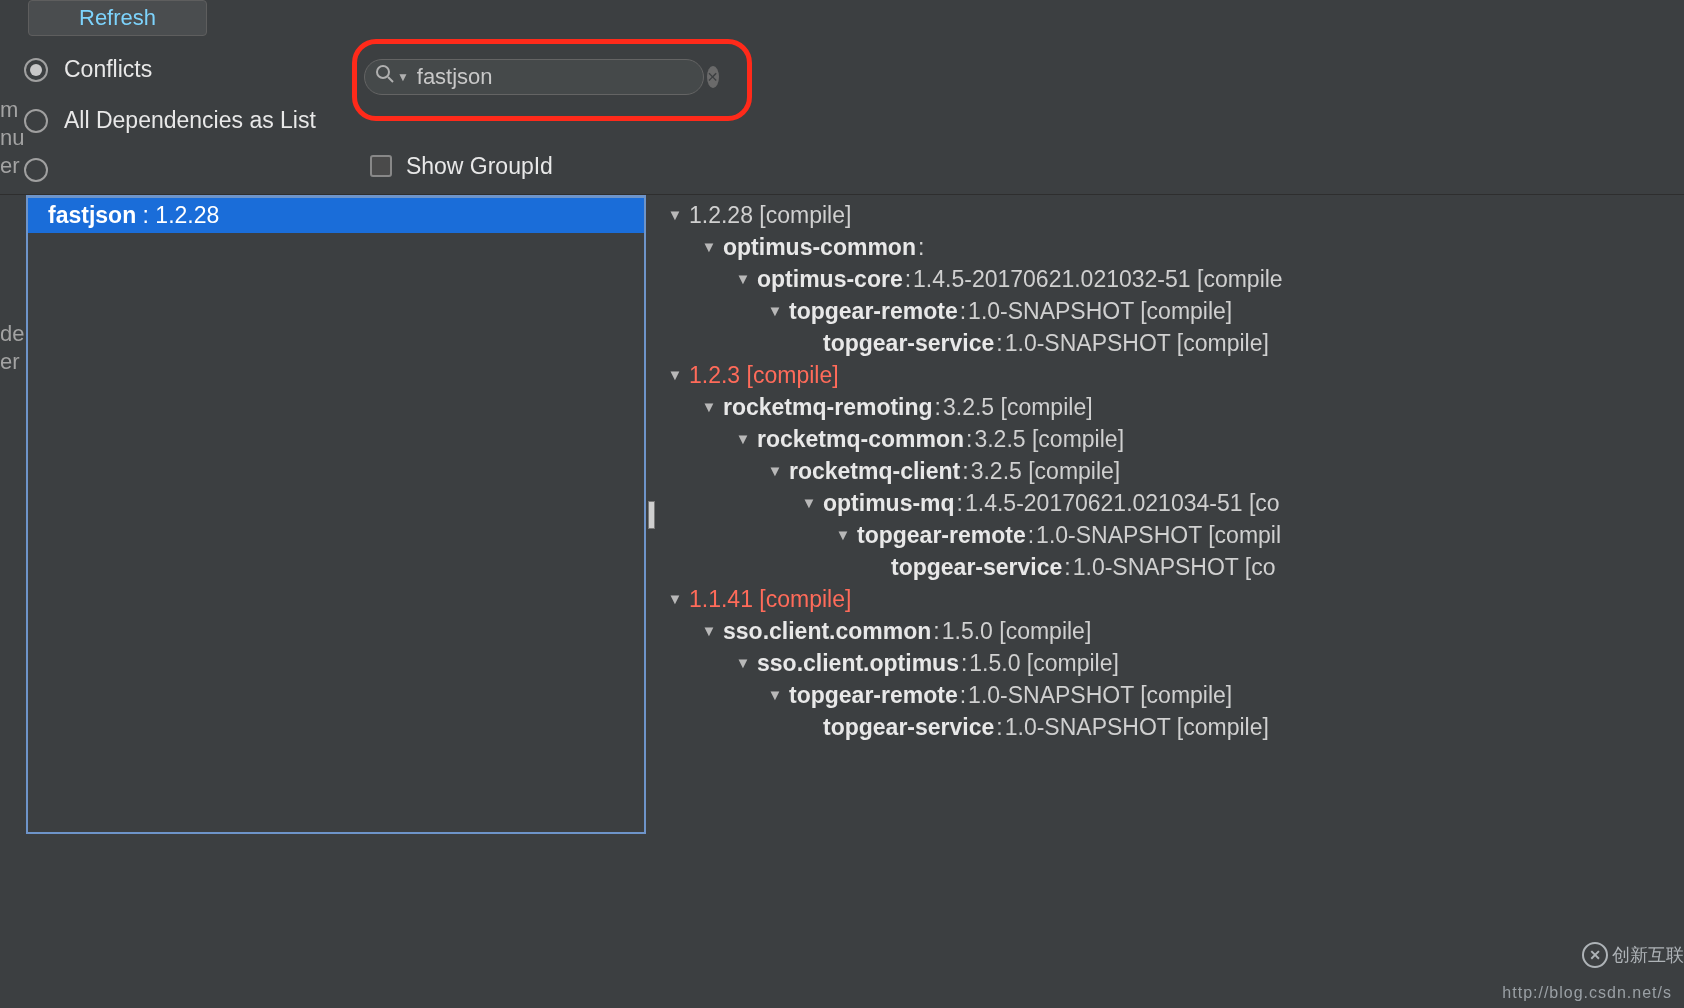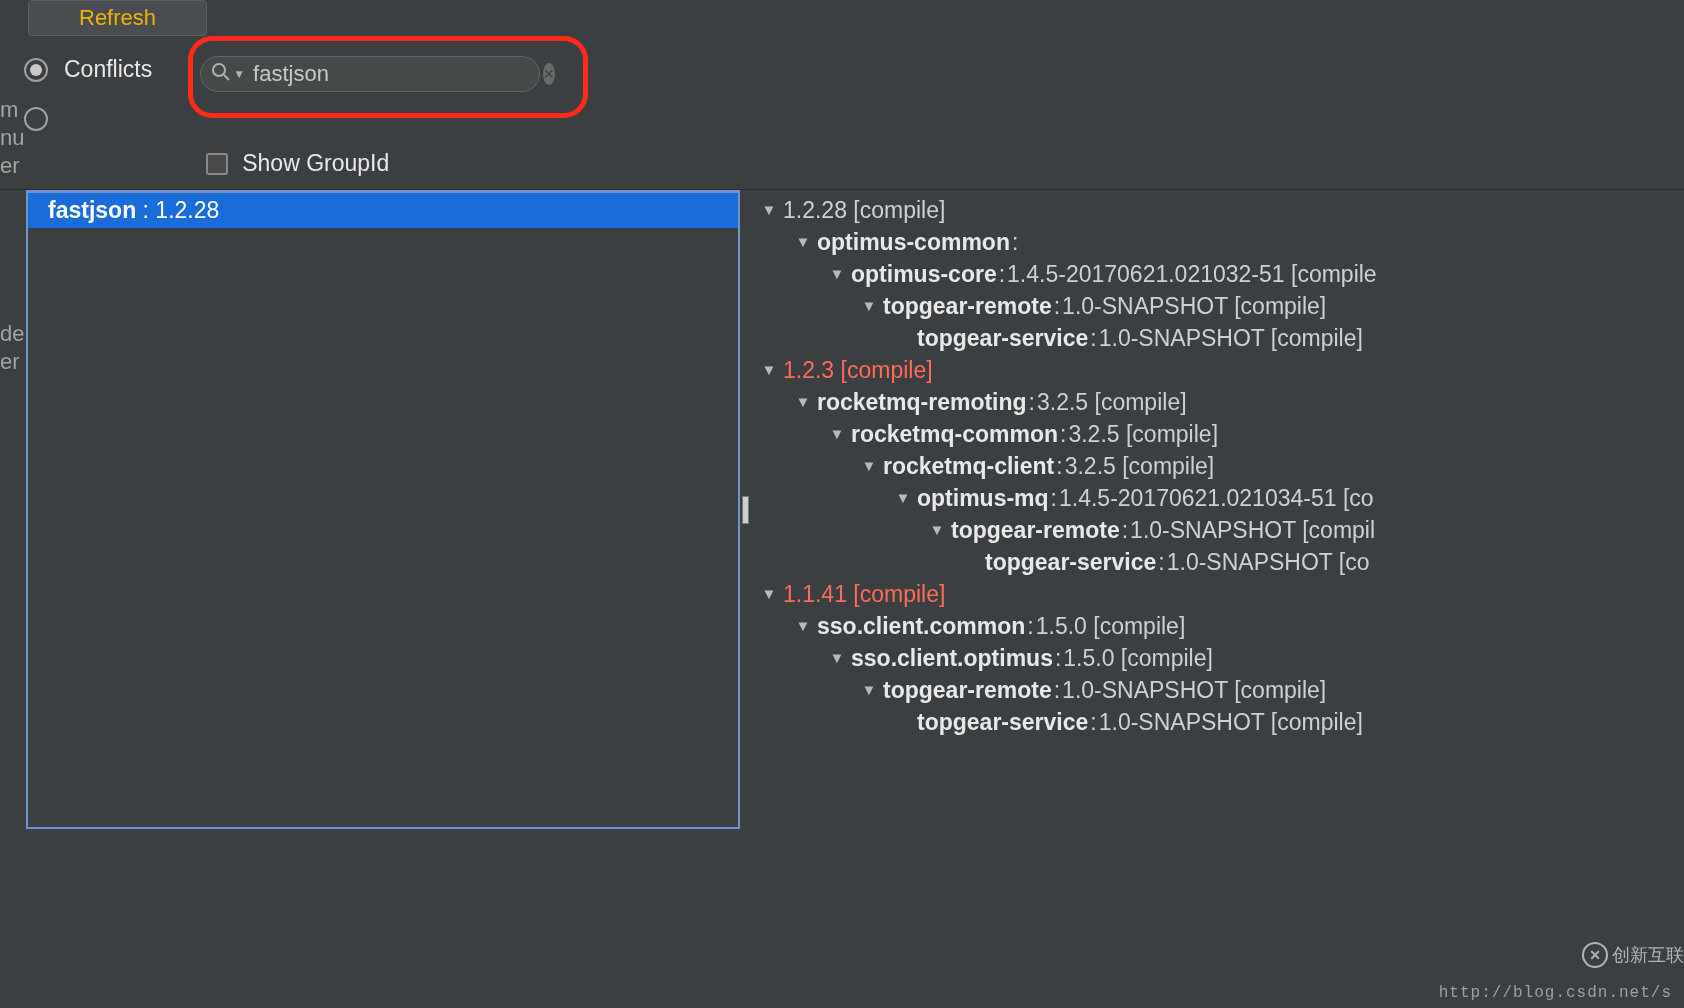--- a/index.html
+++ b/index.html
@@ -11,50 +11,50 @@
     --blue-sel:#1a6dd9;
     --red-accent:#ff6b5a;
     --light-gray:#c8c8c8;
     --button-bg:#4c5052;
     --border:#555;
     --highlight:#ff2a1a;
   }
   html,body{margin:0;padding:0;background:var(--bg);font-family:"Helvetica Neue",Arial,sans-serif;font-size:22px;color:var(--text-bright);width:1684px;height:1008px;overflow:hidden;}
   *{box-sizing:border-box;}
   .top-bar{display:flex;flex-direction:row;padding:0 0 0 28px;}
-  .refresh-btn{margin:0 0 10px 0;background:#4a4d4f;color:#eab308;border:1px solid #5e5e5e;border-radius:4px;padding:4px 50px;font-size:22px;cursor:pointer;}
-  .options-area{display:flex;flex-direction:row;align-items:flex-start;padding:10px 9px 12px 24px;position:relative;}
+  .refresh-btn{margin:0 0 10px 0;background:#4a4d4f;color:#7dd3fc;border:1px solid #5e5e5e;border-radius:4px;padding:4px 50px;font-size:22px;cursor:pointer;}
+  .options-area{display:flex;flex-direction:row;align-items:center;padding:10px 9px 12px 24px;position:relative;}
   .radio-col{display:flex;flex-direction:column;gap:24px;}
   .radio-row{display:flex;align-items:center;gap:16px;cursor:pointer;color:var(--text-bright);font-size:23px;}
   .radio{width:24px;height:24px;border:2px solid #a0a0a0;border-radius:50%;display:flex;align-items:center;justify-content:center;}
   .radio.checked::after{content:"";width:12px;height:12px;border-radius:50%;background:#c8c8c8;}
   .search-stack{display:flex;flex-direction:column;gap:14px;margin-left:48px;position:relative;}
   .search-highlight{position:absolute;top:-20px;left:-12px;width:400px;height:82px;border:5px solid var(--highlight);border-radius:24px;pointer-events:none;}
   .search-field{display:flex;align-items:center;width:340px;height:36px;background:#45494a;border:1px solid #646464;border-radius:18px;padding:0 10px;}
   .search-icon{color:#b0b0b0;font-size:20px;}
   .search-drop{color:#b0b0b0;font-size:12px;margin-left:2px;}
   .search-input{flex:1;background:transparent;border:none;outline:none;color:var(--light-gray);font-size:22px;margin-left:6px;}
   .clear-icon{width:22px;height:22px;border-radius:50%;background:#6a6a6a;color:#3c3f41;display:flex;align-items:center;justify-content:center;font-size:14px;cursor:pointer;}
   .chk-row{display:flex;align-items:center;gap:14px;color:var(--text-bright);font-size:23px;margin-left:6px;margin-top:44px;}
   .chk{width:22px;height:22px;border:2px solid #888;background:#4a4a4a;border-radius:3px;}
   .panels{display:flex;flex-direction:row;height:640px;border-top:1px solid #2e2e2e;}
-  .left-panel{width:714px;border:2px solid #6e94c9;border-top:3px solid #6e94c9;margin-left:26px;background:#3c3f41;position:relative;}
+  .left-panel{width:620px;border:2px solid #6e94c9;border-top:3px solid #6e94c9;margin-left:26px;background:#3c3f41;position:relative;}
   .result-row{background:var(--blue-sel);color:#fff;font-size:23px;padding:4px 20px;}
   .result-row b{font-weight:700;}
   .splitter{width:11px;background:#3c3f41;position:relative;display:flex;align-items:center;justify-content:center;}
   .grip{width:7px;height:28px;background:#cfcfcf;border:1px solid #787878;}
   .right-panel{flex:1;padding:4px 4px;font-size:23px;line-height:32px;overflow:hidden;}
   .tree-row{display:flex;align-items:center;white-space:nowrap;}
   .tw{display:inline-block;width:20px;text-align:center;color:#b8b8b8;font-size:15px;margin-right:4px;}
   .ind0{padding-left:4px;} .ind1{padding-left:38px;} .ind2{padding-left:72px;} .ind3{padding-left:104px;} .ind4{padding-left:138px;} .ind5{padding-left:172px;} .ind6{padding-left:206px;}
   .node-name{font-weight:700;color:var(--text-bright);}
   .node-sep{color:var(--text-dim);margin:0 2px;}
   .node-ver{color:var(--text-dim);}
   .red{color:var(--red-accent);}
-  .watermark{position:absolute;right:12px;bottom:6px;color:#9aa0a5;font-size:16px;letter-spacing:1px;font-family:Liberation Mono, monospace;}
+  .watermark{position:absolute;right:12px;bottom:6px;color:#9aa0a5;font-size:16px;letter-spacing:1px;font-family:Liberation Sans, sans-serif;}
   .watermark-logo{position:absolute;right:0;bottom:40px;display:flex;align-items:center;gap:4px;color:#aeb3b7;font-size:18px;}
   .watermark-logo .circ{width:26px;height:26px;border:2px solid #aeb3b7;border-radius:50%;display:flex;align-items:center;justify-content:center;font-size:14px;font-weight:bold;}
   .cut-left{position:absolute;left:0;top:96px;color:#a3a3a3;font-size:22px;line-height:28px;pointer-events:none;}
 </style>
 </head>
 <body>
 
 <div class="cut-left">
   <span>m</span><br>
   <span>nu</span><br>
@@ -66,20 +66,24 @@
 
 <div class="top-bar">
   <button class="refresh-btn">Refresh</button>
 </div>
 
 <div class="options-area">
   <div class="radio-col">
     <div class="radio-row">
       <span class="radio checked"></span>
       <span>Conflicts</span>
+    </div>
+    <div class="radio-row">
+      <span class="radio"></span>
+      <span>All Dependencies as List</span>
     </div>
     <div class="radio-row">
       <span class="radio"></span>
     </div>
   </div>
 
   <div class="search-stack">
     <div class="search-highlight"></div>
     <div class="search-field">
       <span class="search-icon">

